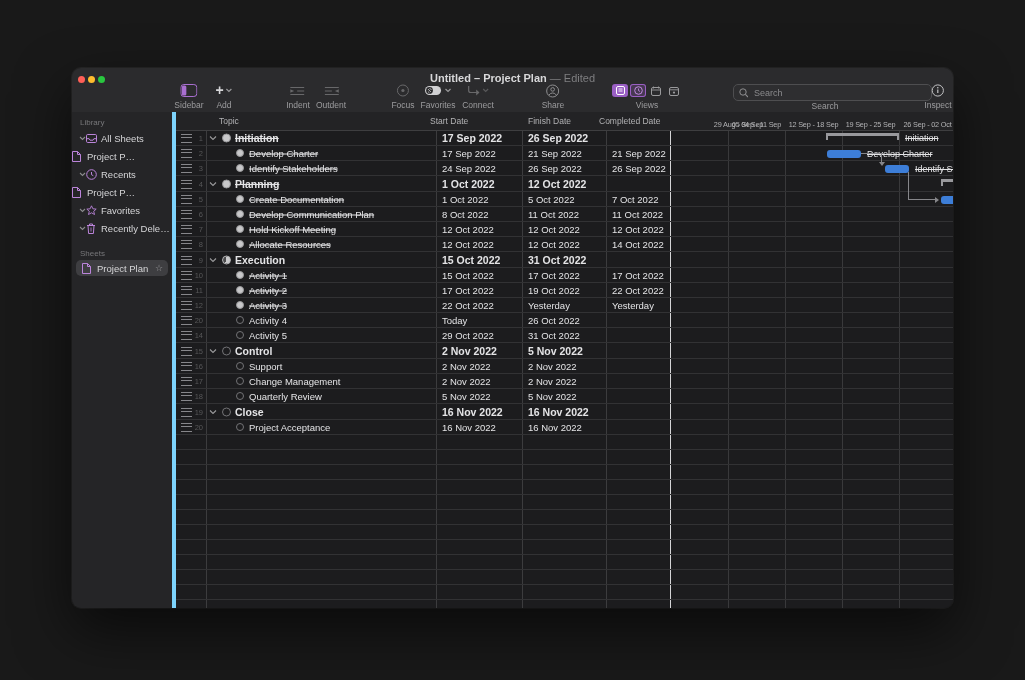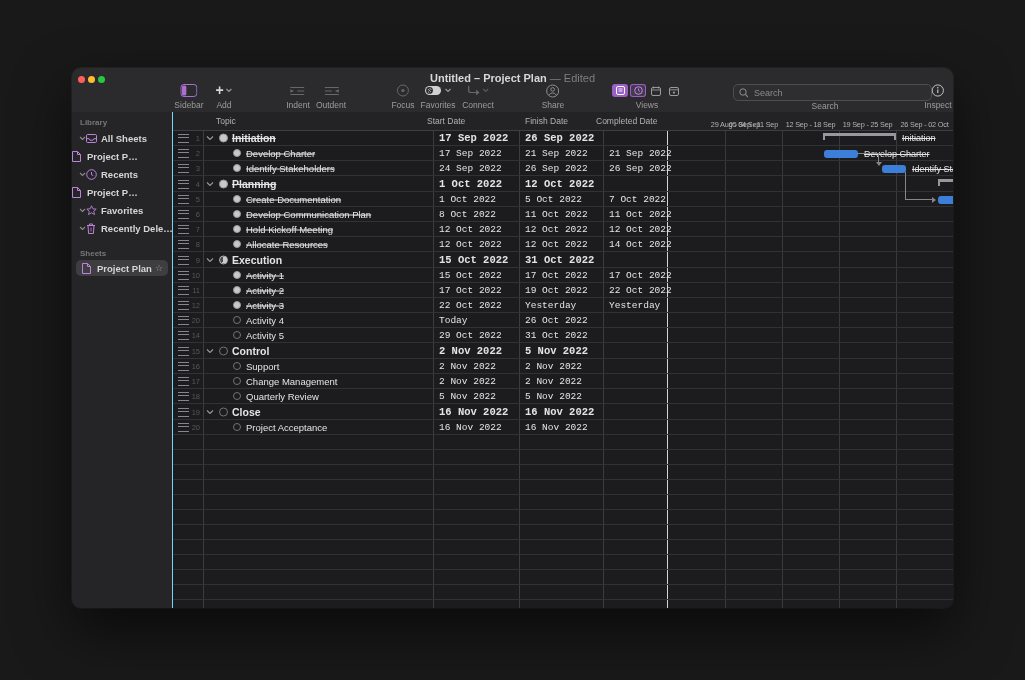--- a/index.html
+++ b/index.html
@@ -21,21 +21,21 @@
   .seg .sbtn{width:16px;height:13px;border-radius:3px;display:flex;align-items:center;justify-content:center;}
   .sbtn.on{background:#9a5fc4;} .sbtn.tint{background:rgba(154,95,196,.25);box-shadow:inset 0 0 0 1px #9a5fc4;}
   .searchfield{position:absolute;left:661px;top:16px;width:187px;height:15px;border:1px solid #4e4e50;border-radius:5px;
                display:flex;align-items:center;padding:0 5px;gap:4px;background:#2e2e30;}
   .searchfield input{background:transparent;border:none;outline:none;color:#cfcfd1;font-size:9px;width:100%;
                font-family:"Liberation Sans","DejaVu Sans",sans-serif;}
   .searchfield input::placeholder{color:#8a8a8c;}
   .under{position:absolute;font-size:8.5px;color:#9c9c9e;top:33px;transform:translateX(-50%);}
   
   .appbody{position:absolute;top:44px;left:0;right:0;bottom:0;display:flex;}
-  .sidebar{width:100px;background:#252527;border-right:1px solid #7dd3fc;flex:none;position:relative;font-size:9.5px;font-weight:bold;}
+  .sidebar{width:100px;background:#252527;border-right:4px solid #7dd3fc;flex:none;position:relative;font-size:9.5px;}
   .sb-sec{color:#77777a;font-size:8px;padding:6px 0 2px 8px;}
   .sb-item{height:18px;display:flex;align-items:center;color:#d6d6d8;white-space:nowrap;overflow:hidden;}
   .sb-item .chev{width:7px;margin-left:7px;flex:none;display:flex;}
   .sb-item.child{}
   .sb-item .sbico{width:12px;flex:none;display:flex;margin-right:3px;}
   .sb-item.selected{background:#3e3e41;border-radius:5px;margin:0 4px;height:16px;padding-left:6px;}
   .sb-item.selected .star{margin-left:auto;margin-right:5px;color:#9a9a9c;font-size:9px;}
   
   .content{position:relative;flex:1;background:#1c1c1e;overflow:hidden;}
   .thead{position:absolute;left:0;top:0;width:780px;height:18px;background:#232325;border-bottom:1px solid #3e3e40;
@@ -52,21 +52,21 @@
   .row .chev{position:absolute;left:33px;top:50%;transform:translateY(-50%);display:flex;}
   .row .status{position:absolute;border-radius:50%;top:50%;transform:translateY(-50%);box-sizing:border-box;}
   .row.parent .status{width:9px;height:9px;left:46px;}
   .row.child .status{width:8px;height:8px;left:60px;}
   .s-done{background:#c8c8ca;border:1px solid #98989a;}
   .s-half{border:1px solid #b4b4b6;background:linear-gradient(100deg,#4a4a4c 42%,#cacacc 42%);}
   .s-open{border:1px solid #737376;background:transparent;}
   .row .topic{position:absolute;top:50%;transform:translateY(-50%);white-space:nowrap;color:#e4e4e6;}
   .row.parent .topic{left:59px;font-size:10.5px;font-weight:bold;}
   .row.child .topic{left:73px;font-size:9.5px;}
-  .row .dcell{position:absolute;top:50%;transform:translateY(-50%);white-space:nowrap;color:#e4e4e6;font-size:9.5px;font-family:Liberation Mono, monospace;}
+  .row .dcell{position:absolute;top:50%;transform:translateY(-50%);white-space:nowrap;color:#e4e4e6;font-size:9.5px;}
   .row.parent .dcell{font-size:10.5px;font-weight:bold;}
   .row .d0{left:266px;} .row .d1{left:352px;} .row .d2{left:436px;}
   .strike{text-decoration:line-through;text-align:center;}
   
   #gantt{position:absolute;left:495px;top:18px;width:285px;bottom:0;overflow:hidden;z-index:2;}
   .gbar{position:absolute;height:8px;border-radius:3px;}
   .gsum{position:absolute;height:7px;border-top:3px solid #98989c;box-sizing:border-box;}
   .gsum::before,.gsum::after{content:"";position:absolute;top:-3px;width:2px;height:7px;background:#98989c;}
   .gsum::before{left:0;} .gsum::after{right:0;}
   .glabel{position:absolute;font-size:9px;color:#e4e4e6;white-space:nowrap;}

